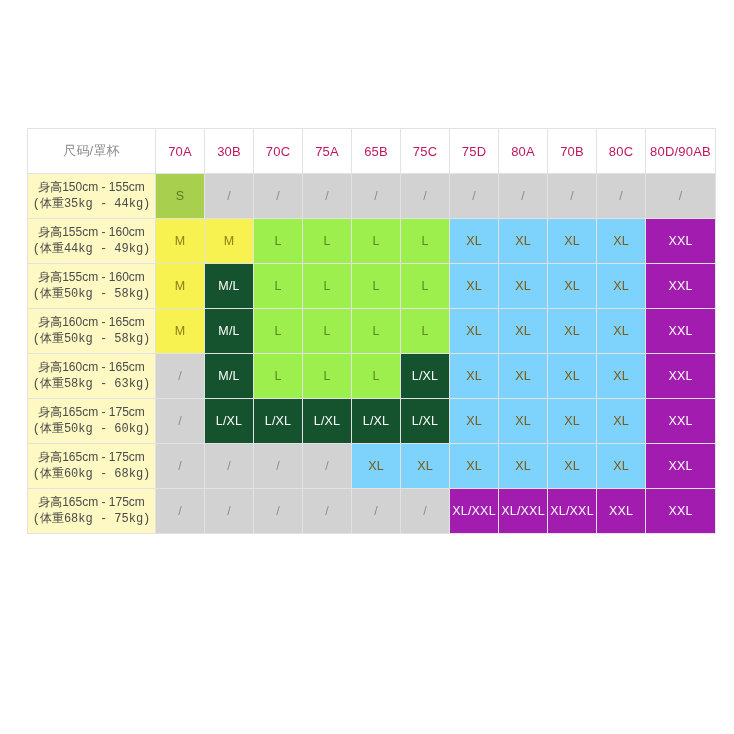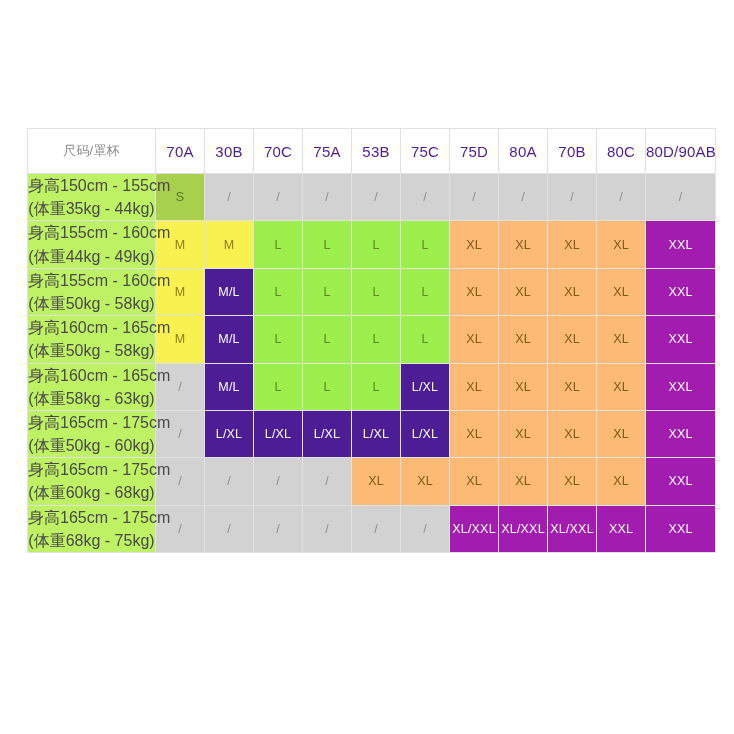--- a/index.html
+++ b/index.html
@@ -33,55 +33,55 @@
     border: 1px solid #e2e2e2;
     text-align: center;
     vertical-align: middle;
     padding: 0;
   }
 
   
   thead th {
     height: 44px;
     background: #ffffff;
-    color: #4c1d95;
+    color: #be185d;
     font-weight: normal;
-    font-size: 15px;
+    font-size: 13px;
     letter-spacing: 0.2px;
   }
   thead th.corner {
     font-size: 13px;
     color: #8a8a8a;
   }
 
   
   td.rowlabel {
-    background: #bef264;
+    background: #fef9c3;
     color: #4a4a4a;
-    font-size: 16px;
+    font-size: 12px;
     line-height: 1.45;
     padding: 5px 4px;
     white-space: nowrap;
   }
   td.rowlabel .l1 { display: block; }
-  td.rowlabel .l2 { display: block; }
+  td.rowlabel .l2 { display: block; font-family: Liberation Mono, monospace; }
 
   
   td.cell {
     height: 44px;
     font-size: 12.5px;
     letter-spacing: 0.2px;
   }
 
   td.c-na   { background: #d2d2d2; color: #8e8e8e; }
   td.c-s    { background: #a9cf4f; color: #5e7a22; }
   td.c-m    { background: #f7f24f; color: #8a7f1c; }
   td.c-l    { background: #9cef4c; color: #5d8a22; }
-  td.c-ml   { background: #4c1d95; color: #ffffff; }
-  td.c-xl   { background: #fdba74; color: #7d5a16; }
+  td.c-ml   { background: #14532d; color: #ffffff; }
+  td.c-xl   { background: #7dd3fc; color: #7d5a16; }
   td.c-xxl  { background: #a21caf; color: #ffffff; }
 
   
   col.colA  { width: 128px; }
   col.colB  { width: 49px; }
   col.colLast { width: 70px; }
 </style>
 </head>
 <body>
 
@@ -101,21 +101,21 @@
       <col class="colB">
         <col class="colLast">
     </colgroup>
     <thead>
       <tr>
         <th class="corner">尺码/罩杯</th>
       <th>70A</th>
           <th>30B</th>
           <th>70C</th>
           <th>75A</th>
-          <th>53B</th>
+          <th>65B</th>
           <th>75C</th>
           <th>75D</th>
           <th>80A</th>
           <th>70B</th>
           <th>80C</th>
           <th>80D/90AB</th>
         </tr>
     </thead>
     <tbody>
         <tr>

